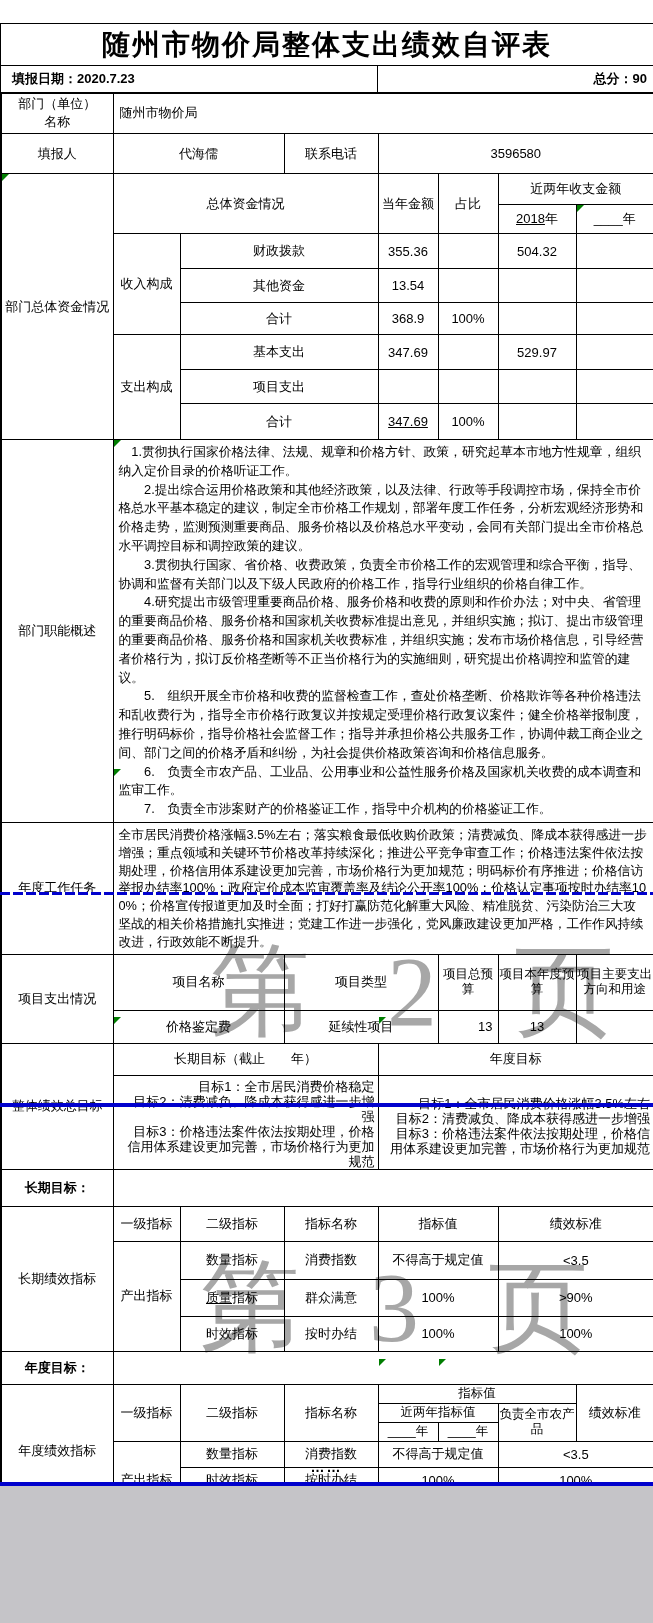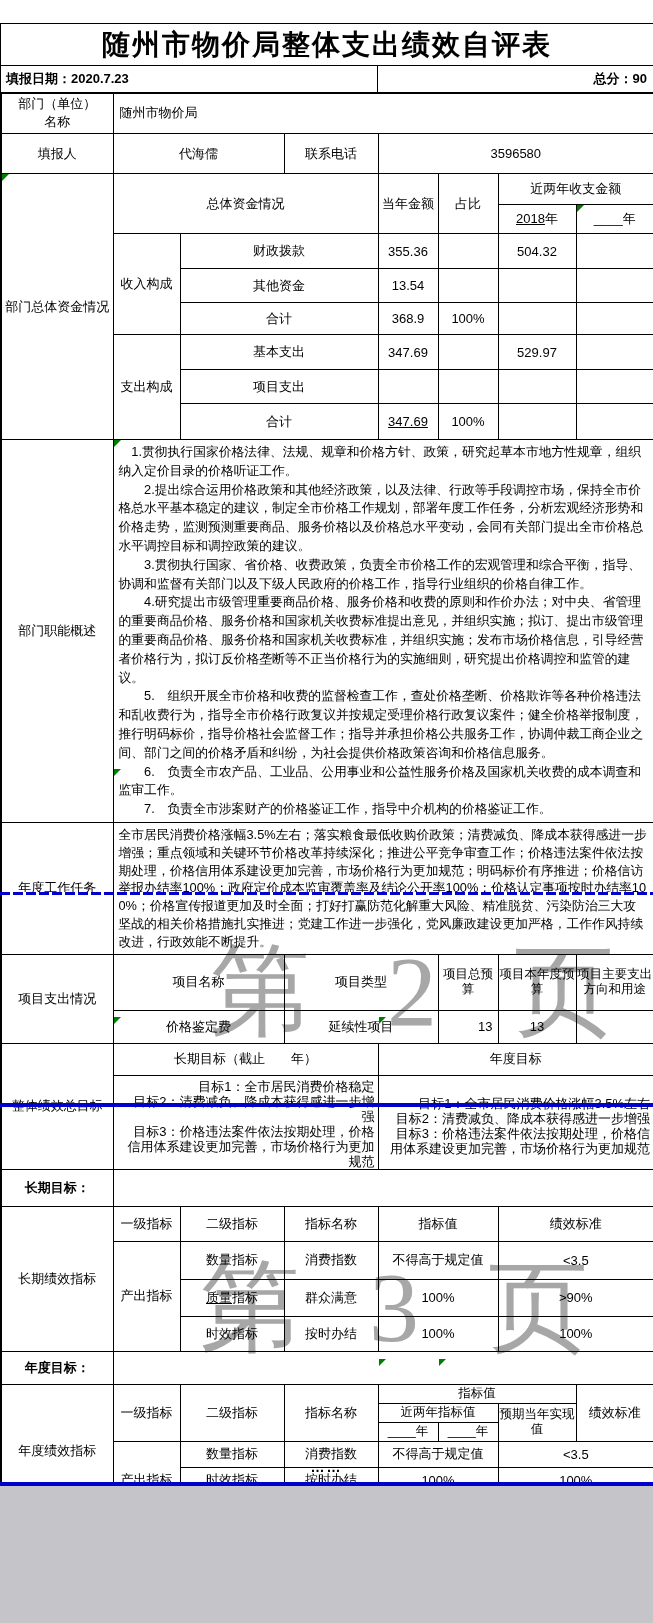--- a/index.html
+++ b/index.html
@@ -4,21 +4,21 @@
 <style>
   html,body{margin:0;padding:0;background:#fff;}
   .page{position:relative;width:653px;height:1623px;background:#fff;overflow:hidden;
         font-family:"Liberation Sans",sans-serif;color:#000;}
   table{border-collapse:collapse;table-layout:fixed;width:653px;position:relative;z-index:2;}
   td{border:1px solid #000;font-size:13px;text-align:center;vertical-align:middle;
      padding:0;overflow:hidden;background:transparent;word-break:break-all;}
   .t-head{margin-top:23px;}
   .t-head td{border:1px solid #000;}
   .t-head .title-cell{border-bottom:1px solid #000;font-size:28px;font-weight:bold;letter-spacing:2px;}
-  .t-head .meta-left{text-align:left;padding-left:5px;font-weight:bold;border-bottom:none;}
+  .t-head .meta-left{text-align:left;padding-left:11px;font-weight:bold;border-bottom:none;}
   .t-head .meta-right{text-align:right;padding-right:6px;font-weight:bold;border-bottom:none;}
   .t-main{border:2px solid #000;}
   .pre{white-space:pre-line;}
   .ml{white-space:pre-wrap;text-align:left;vertical-align:top;line-height:18.8px;
       font-size:12.8px;padding:3px 5px;}
   .tasks{line-height:17.8px;}
   .goal{white-space:pre-wrap;text-align:right;vertical-align:top;line-height:15px;
         font-size:13px;padding:3px 3px 0 3px;}
   .goal-r{padding-top:20px;}
   .left-pad{text-align:left;padding-left:6px;}
@@ -231,21 +231,21 @@
     <tr style="height:19px">
       <td rowspan="6">年度绩效指标</td>
       <td rowspan="3">一级指标</td>
       <td rowspan="3">二级指标</td>
       <td rowspan="3">指标名称</td>
       <td colspan="3" class="small-h">指标值</td>
       <td rowspan="3">绩效标准</td>
     </tr>
     <tr style="height:19px">
       <td colspan="2" class="small-h">近两年指标值</td>
-      <td rowspan="2" class="small-h">预期当年实现值</td>
+      <td rowspan="2" class="small-h">负责全市农产品</td>
     </tr>
     <tr style="height:19px">
       <td class="small-h">____年</td>
       <td class="small-h">____年</td>
     </tr>
     <tr style="height:26px">
       <td rowspan="3">产出指标</td>
       <td>数量指标</td>
       <td>消费指数</td>
       <td colspan="2">不得高于规定值</td>

